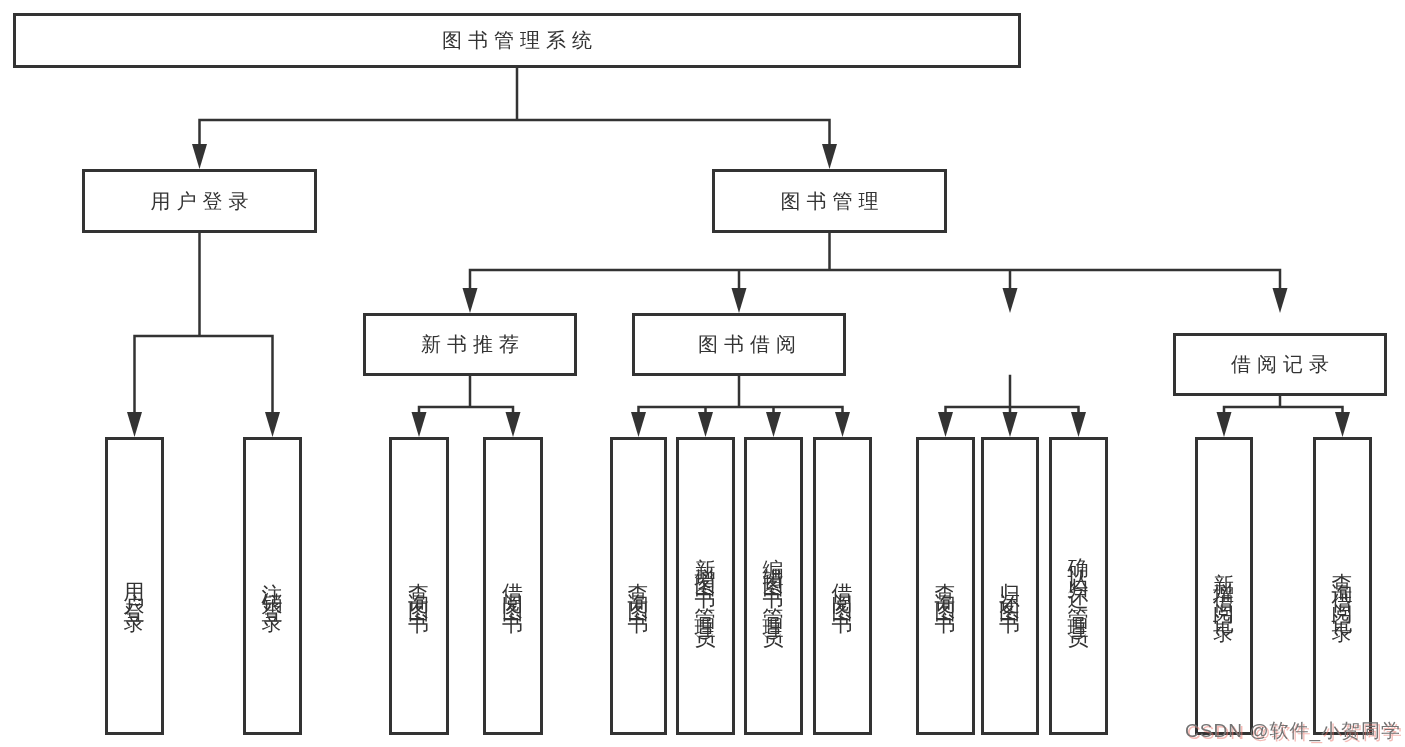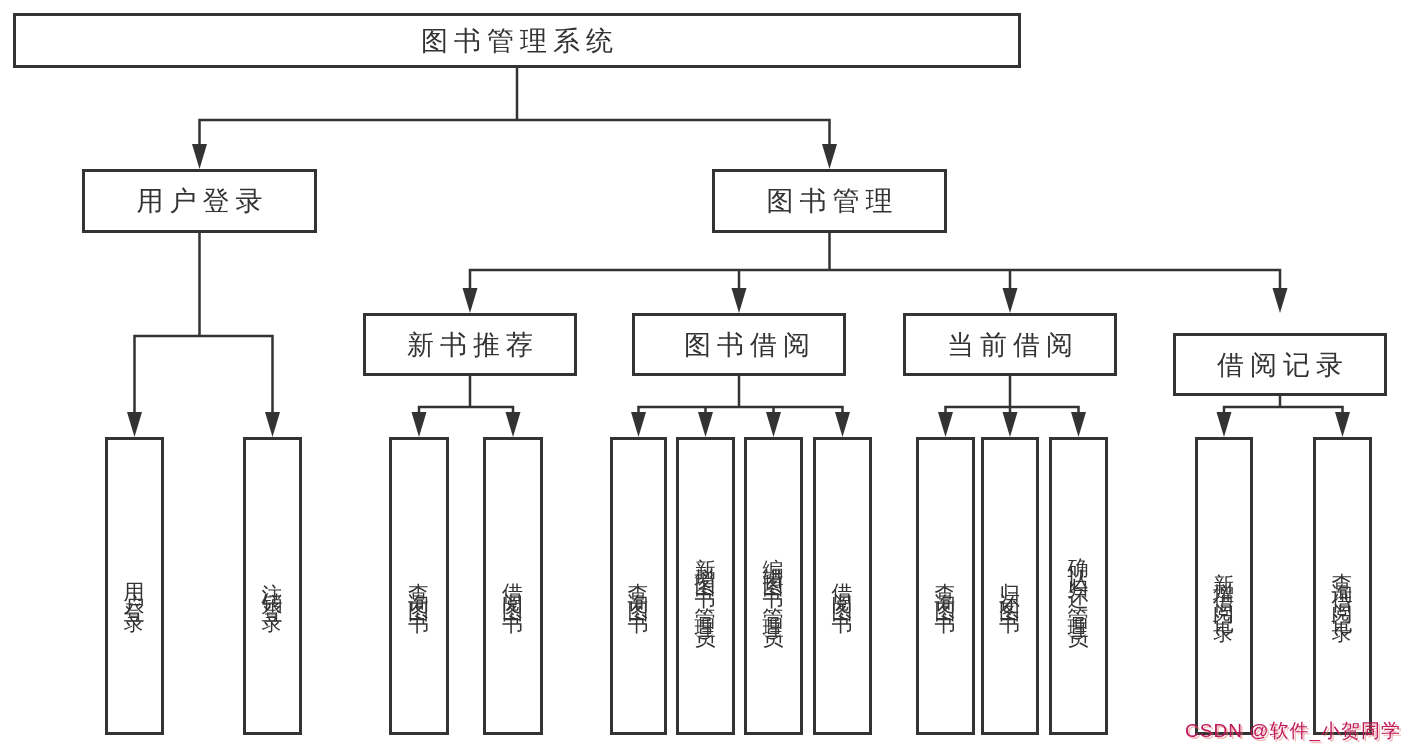--- a/index.html
+++ b/index.html
@@ -8,29 +8,29 @@
     font-family:"Liberation Sans","DejaVu Sans",sans-serif;overflow:hidden;
   }
   .wires{position:absolute;left:0;top:0;width:1405px;height:747px;}
   .node{
     position:absolute;box-sizing:border-box;background:#ffffff;
     border:3px solid #333333;color:#333333;
     display:flex;align-items:center;justify-content:center;
     z-index:2;
   }
   .node .hlabel{
-    font-size:27px;letter-spacing:6px;text-indent:6px;white-space:nowrap;color:#333333;
+    font-size:20px;letter-spacing:6px;text-indent:6px;white-space:nowrap;color:#333333;
   }
   .node .vlabel{
     writing-mode:vertical-rl;text-orientation:mixed;
     font-size:21px;letter-spacing:10px;line-height:1;color:#333333;white-space:nowrap;
   }
   .watermark{
     position:absolute;right:4px;bottom:3px;z-index:5;
-    font-size:19px;letter-spacing:1px;color:#be185d;
+    font-size:19px;letter-spacing:1px;color:#737373;
     text-shadow:2px 2px 0 rgba(235,120,110,0.5);
     white-space:nowrap;
   }
 </style>
 </head>
 <body>
 
 <div class="stage">
 
   <svg class="wires" width="1405" height="747" viewBox="0 0 1405 747" xmlns="http://www.w3.org/2000/svg">
@@ -66,23 +66,20 @@
   <div class="node" style="left: 712px; top: 169px; width: 235px; height: 64px;">
     <span class="hlabel">图书管理</span>
   </div>
 
   <div class="node" style="left: 363px; top: 313px; width: 214px; height: 63px;">
     <span class="hlabel">新书推荐</span>
   </div>
   <div class="node" style="left: 632px; top: 313px; width: 214px; height: 63px; padding-left: 16px;">
     <span class="hlabel">图书借阅</span>
   </div>
-  <div class="node" style="left: 903px; top: 313px; width: 214px; height: 63px;">
-    <span class="hlabel">当前借阅</span>
-  </div>
   <div class="node" style="left: 1173px; top: 313px; width: 214px; height: 63px; margin-top: 20px;">
     <span class="hlabel">借阅记录</span>
   </div>
 
   <div class="node" style="left: 105px; top: 437px; width: 59px; height: 298px;">
     <span class="vlabel">用户登录</span>
   </div>
   <div class="node" style="left: 243px; top: 437px; width: 59px; height: 298px;">
     <span class="vlabel">注销登录</span>
   </div>

